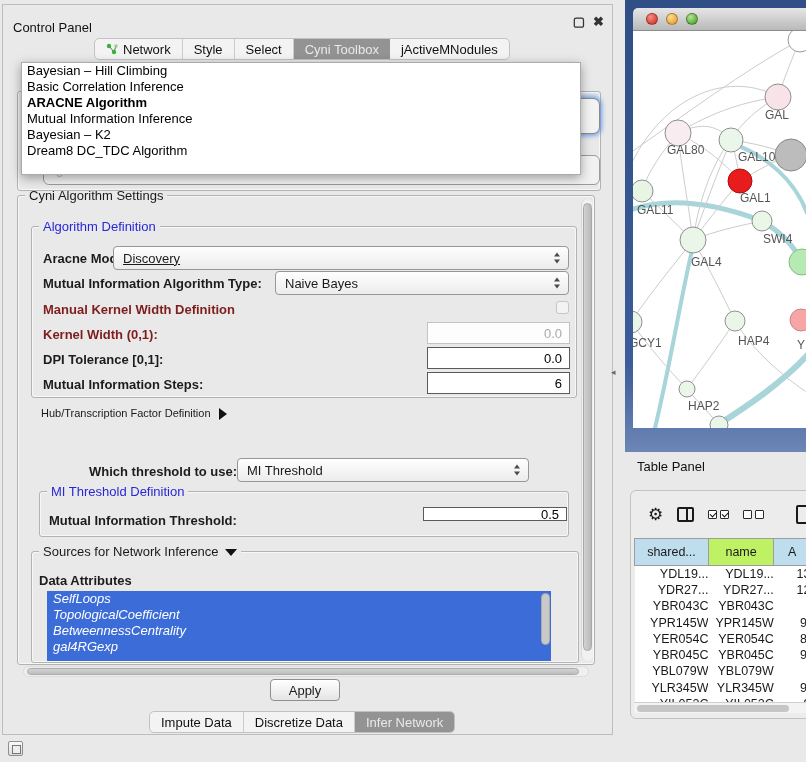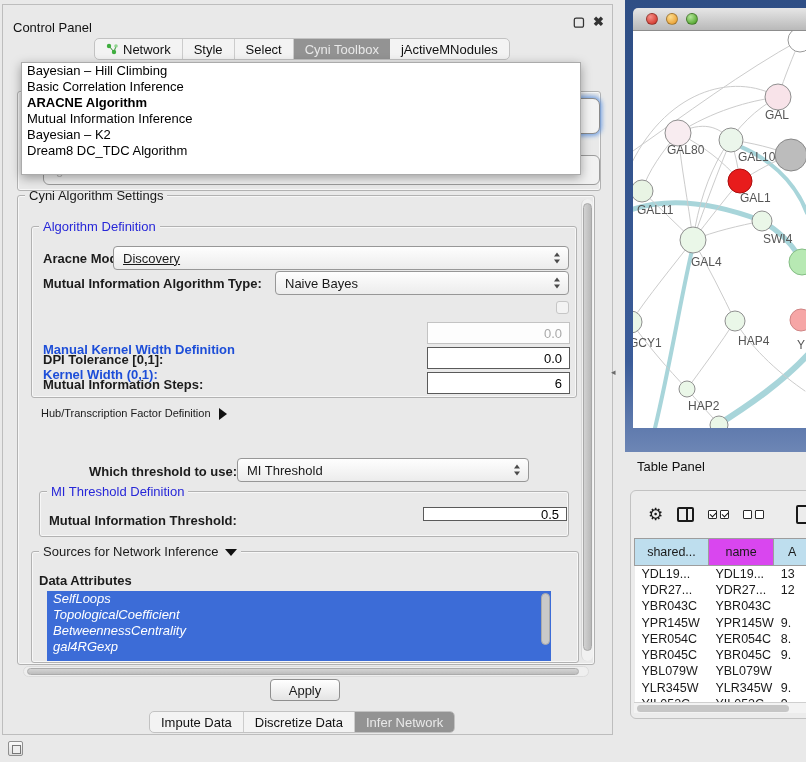--- a/index.html
+++ b/index.html
@@ -44,21 +44,21 @@
 
   
   .group { border:1px solid #b2b2b2; border-radius:3px;
            box-shadow:inset 0 0 0 1px rgba(255,255,255,.65); }
   .legend { position:absolute; top:-8px; left:7px; background:#e9e9e9; padding:0 4px;
             font-size:13px; white-space:nowrap; }
   .legend.blue { color:#2727d8; }
   .legend.green { color:#2ecb2e; }
 
   .blabel { font-weight:bold; font-size:13px; color:#1c1c1c; white-space:nowrap; }
-  .blabel.disabled { color:#1d4ed8;margin-top:40px; }
+  .blabel.disabled { color:#7f1d1d; }
 
   .combo { border:1px solid #979797; border-radius:4px;
            background:linear-gradient(#fefefe,#ececec); display:flex; align-items:center;
            padding-left:9px; font-size:13px; }
   .spin { position:absolute; right:6px; top:50%; transform:translateY(-50%); width:9px; height:11px; }
   .spin::before { content:""; position:absolute; left:1px; top:0;
       border-left:3.5px solid transparent; border-right:3.5px solid transparent; border-bottom:4.5px solid #4a4a4a; }
   .spin::after { content:""; position:absolute; left:1px; bottom:0;
       border-left:3.5px solid transparent; border-right:3.5px solid transparent; border-top:4.5px solid #4a4a4a; }
 
@@ -117,23 +117,23 @@
   .cb-pair { display:flex; gap:3px; }
   .mini-cb { width:9px; height:9px; border:1.5px solid #2a2a2a; border-radius:1px; position:relative; background:#fff; }
   .mini-cb.checked::after { content:""; position:absolute; left:1px; top:1.5px; width:5px; height:2.5px;
         border-left:1.5px solid #111; border-bottom:1.5px solid #111; transform:rotate(-45deg); }
   .page-icon { width:15px; height:19px; border:2px solid #1a1a1a; border-radius:2px; }
 
   table.ptable { border-collapse:collapse; position:absolute; left:3px; top:47px; table-layout:fixed; }
   .ptable th { height:27px; font-weight:normal; font-size:12.5px; border:1px solid #9d9d9d;
                overflow:hidden; white-space:nowrap; }
   .ptable th.hblue { background:#bedeee; }
-  .ptable th.hgray { background:#d946ef; }
+  .ptable th.hgray { background:#bef264; }
   .ptable td { height:16.3px; font-size:12.5px; background:#fff; white-space:nowrap; overflow:hidden;
-               padding-left:7px; }
+               padding-left:7px;text-align:right; }
   .tp-hscroll { position:absolute; left:3px; top:211px; width:176px; height:11px; background:#f3f3f3;
                 border-top:1px solid #cfcfcf; }
   .tp-hthumb { position:absolute; left:3px; top:2px; width:152px; height:7px; background:#c6c6c6;
                border-radius:4px; }
 
   .corner-icon { left:8px; top:741px; width:15px; height:15px; border:1px solid #8f8f8f;
                  background:linear-gradient(#fafafa,#dcdcdc); border-radius:2px; }
   .corner-icon::after { content:""; position:absolute; left:3px; top:3px; width:7px; height:7px;
                  border:1px solid #777; background:#eee; }
 

